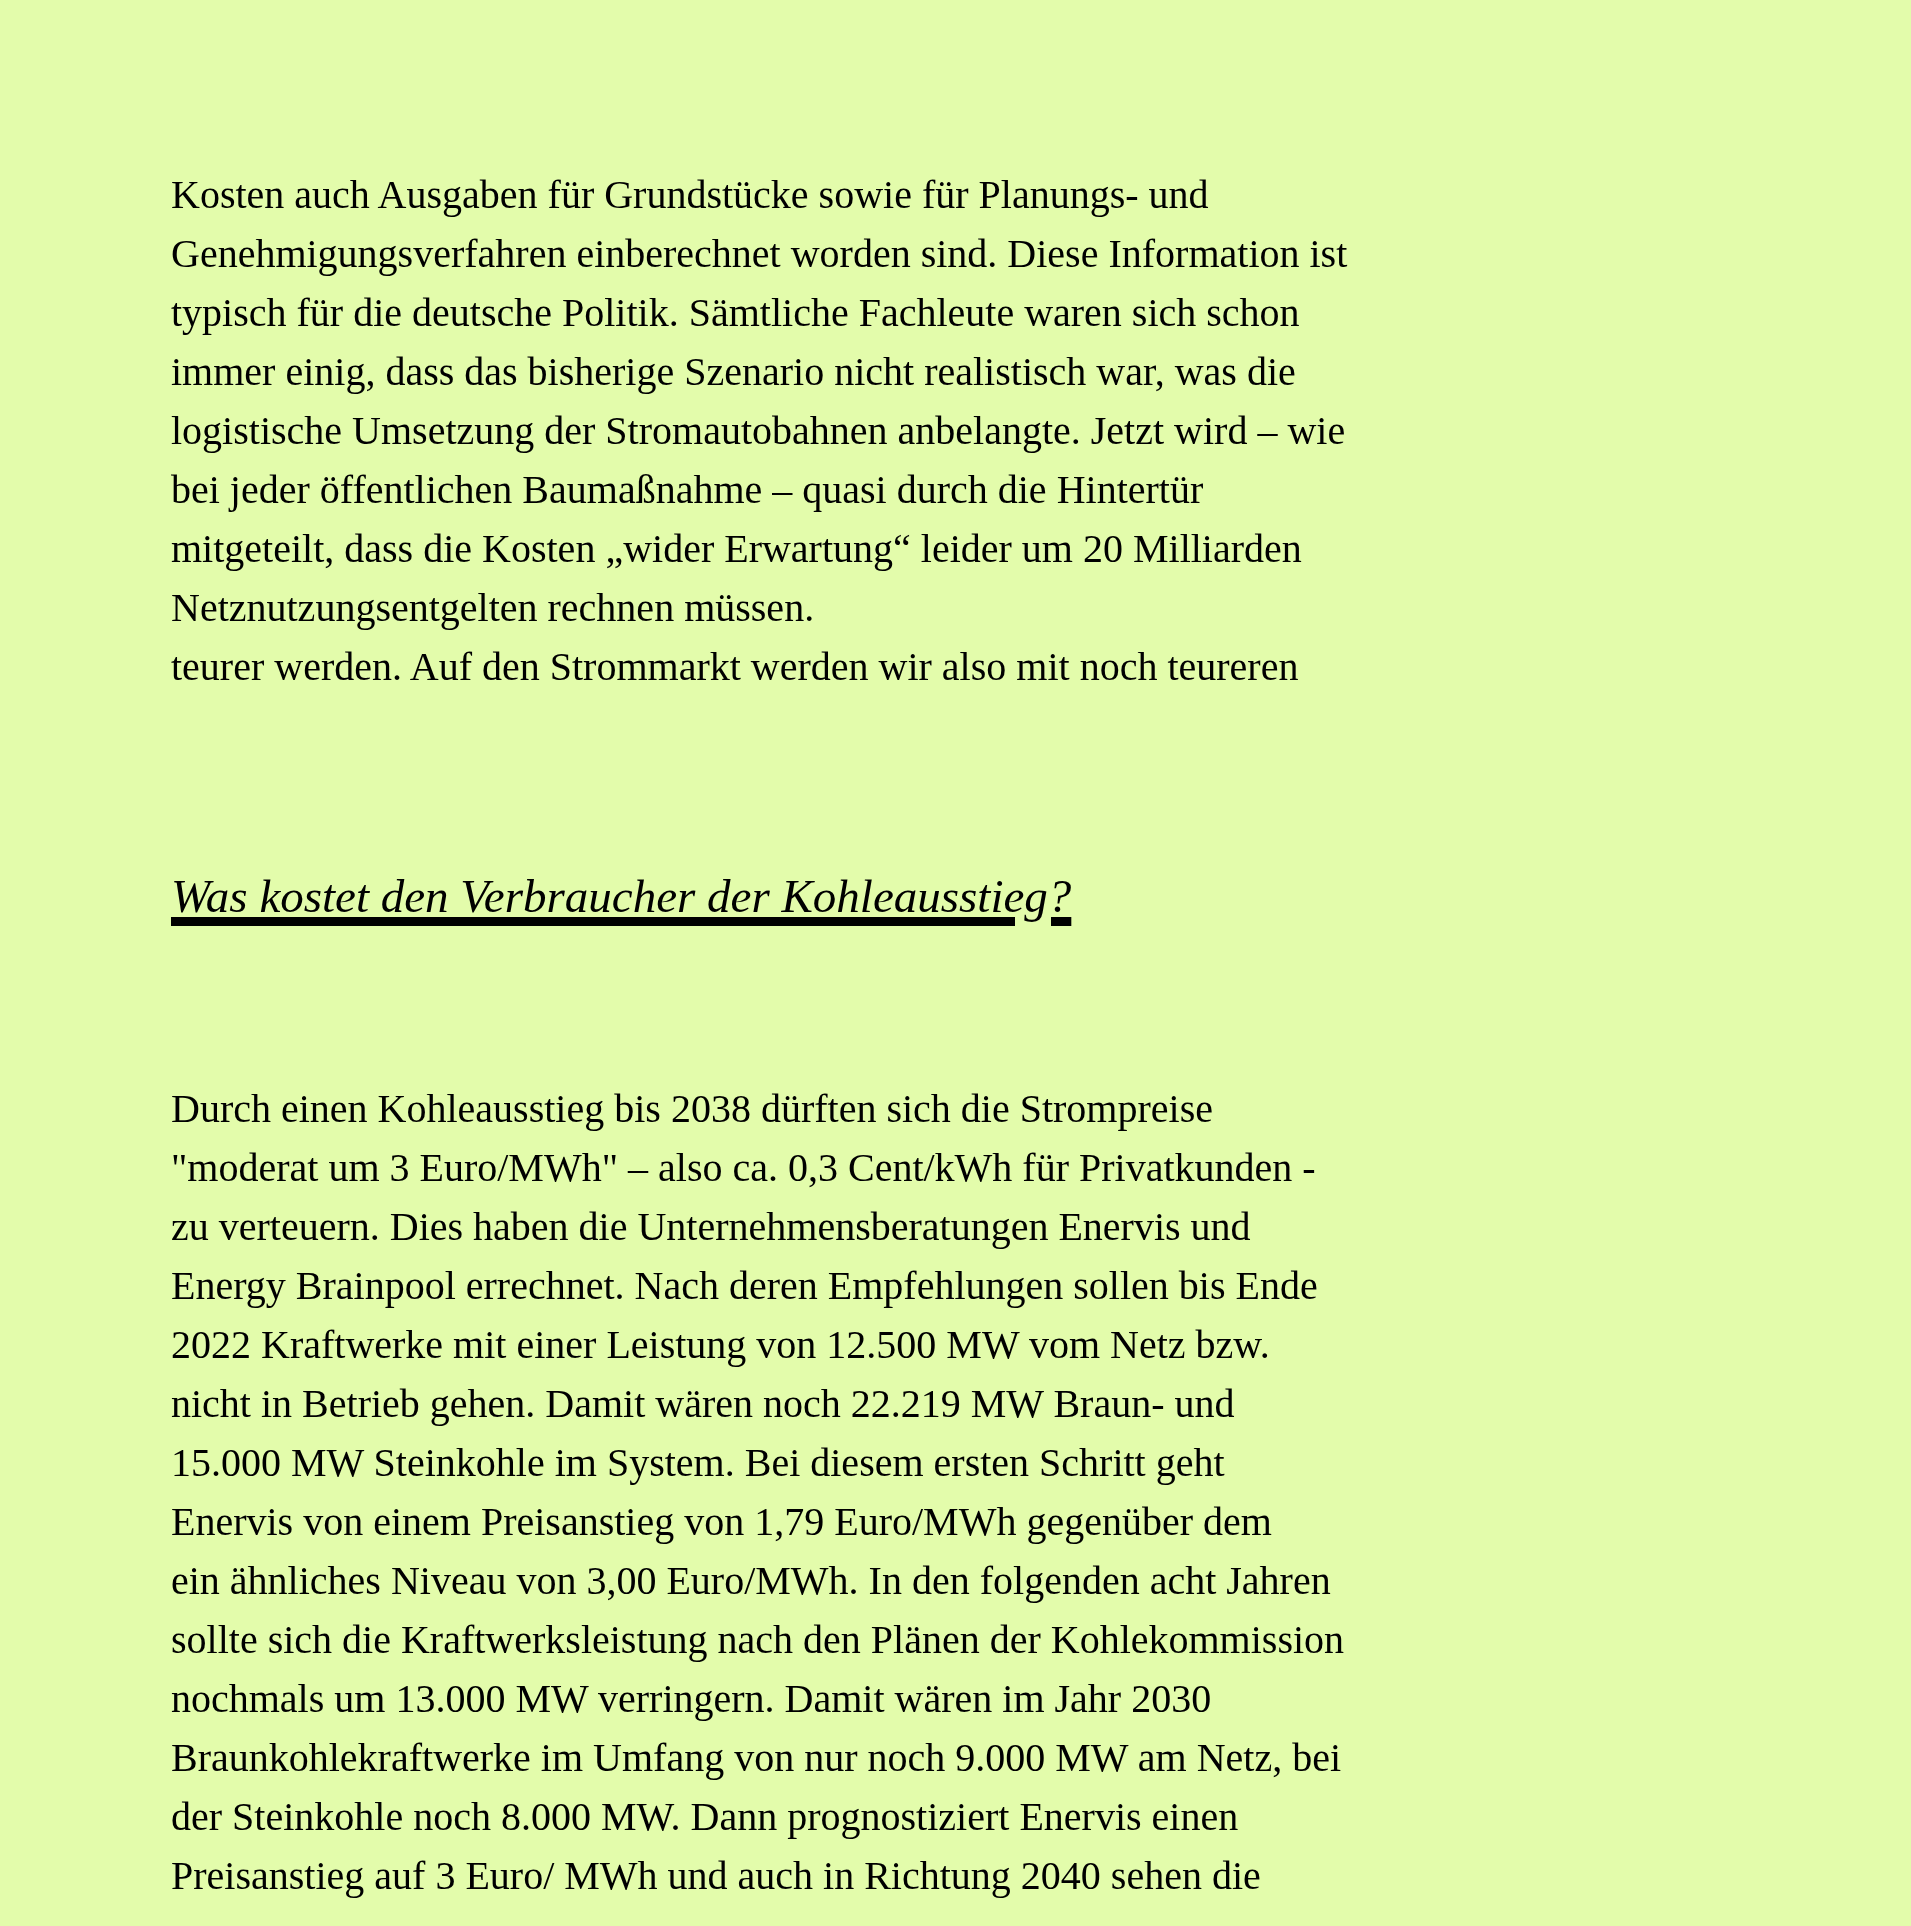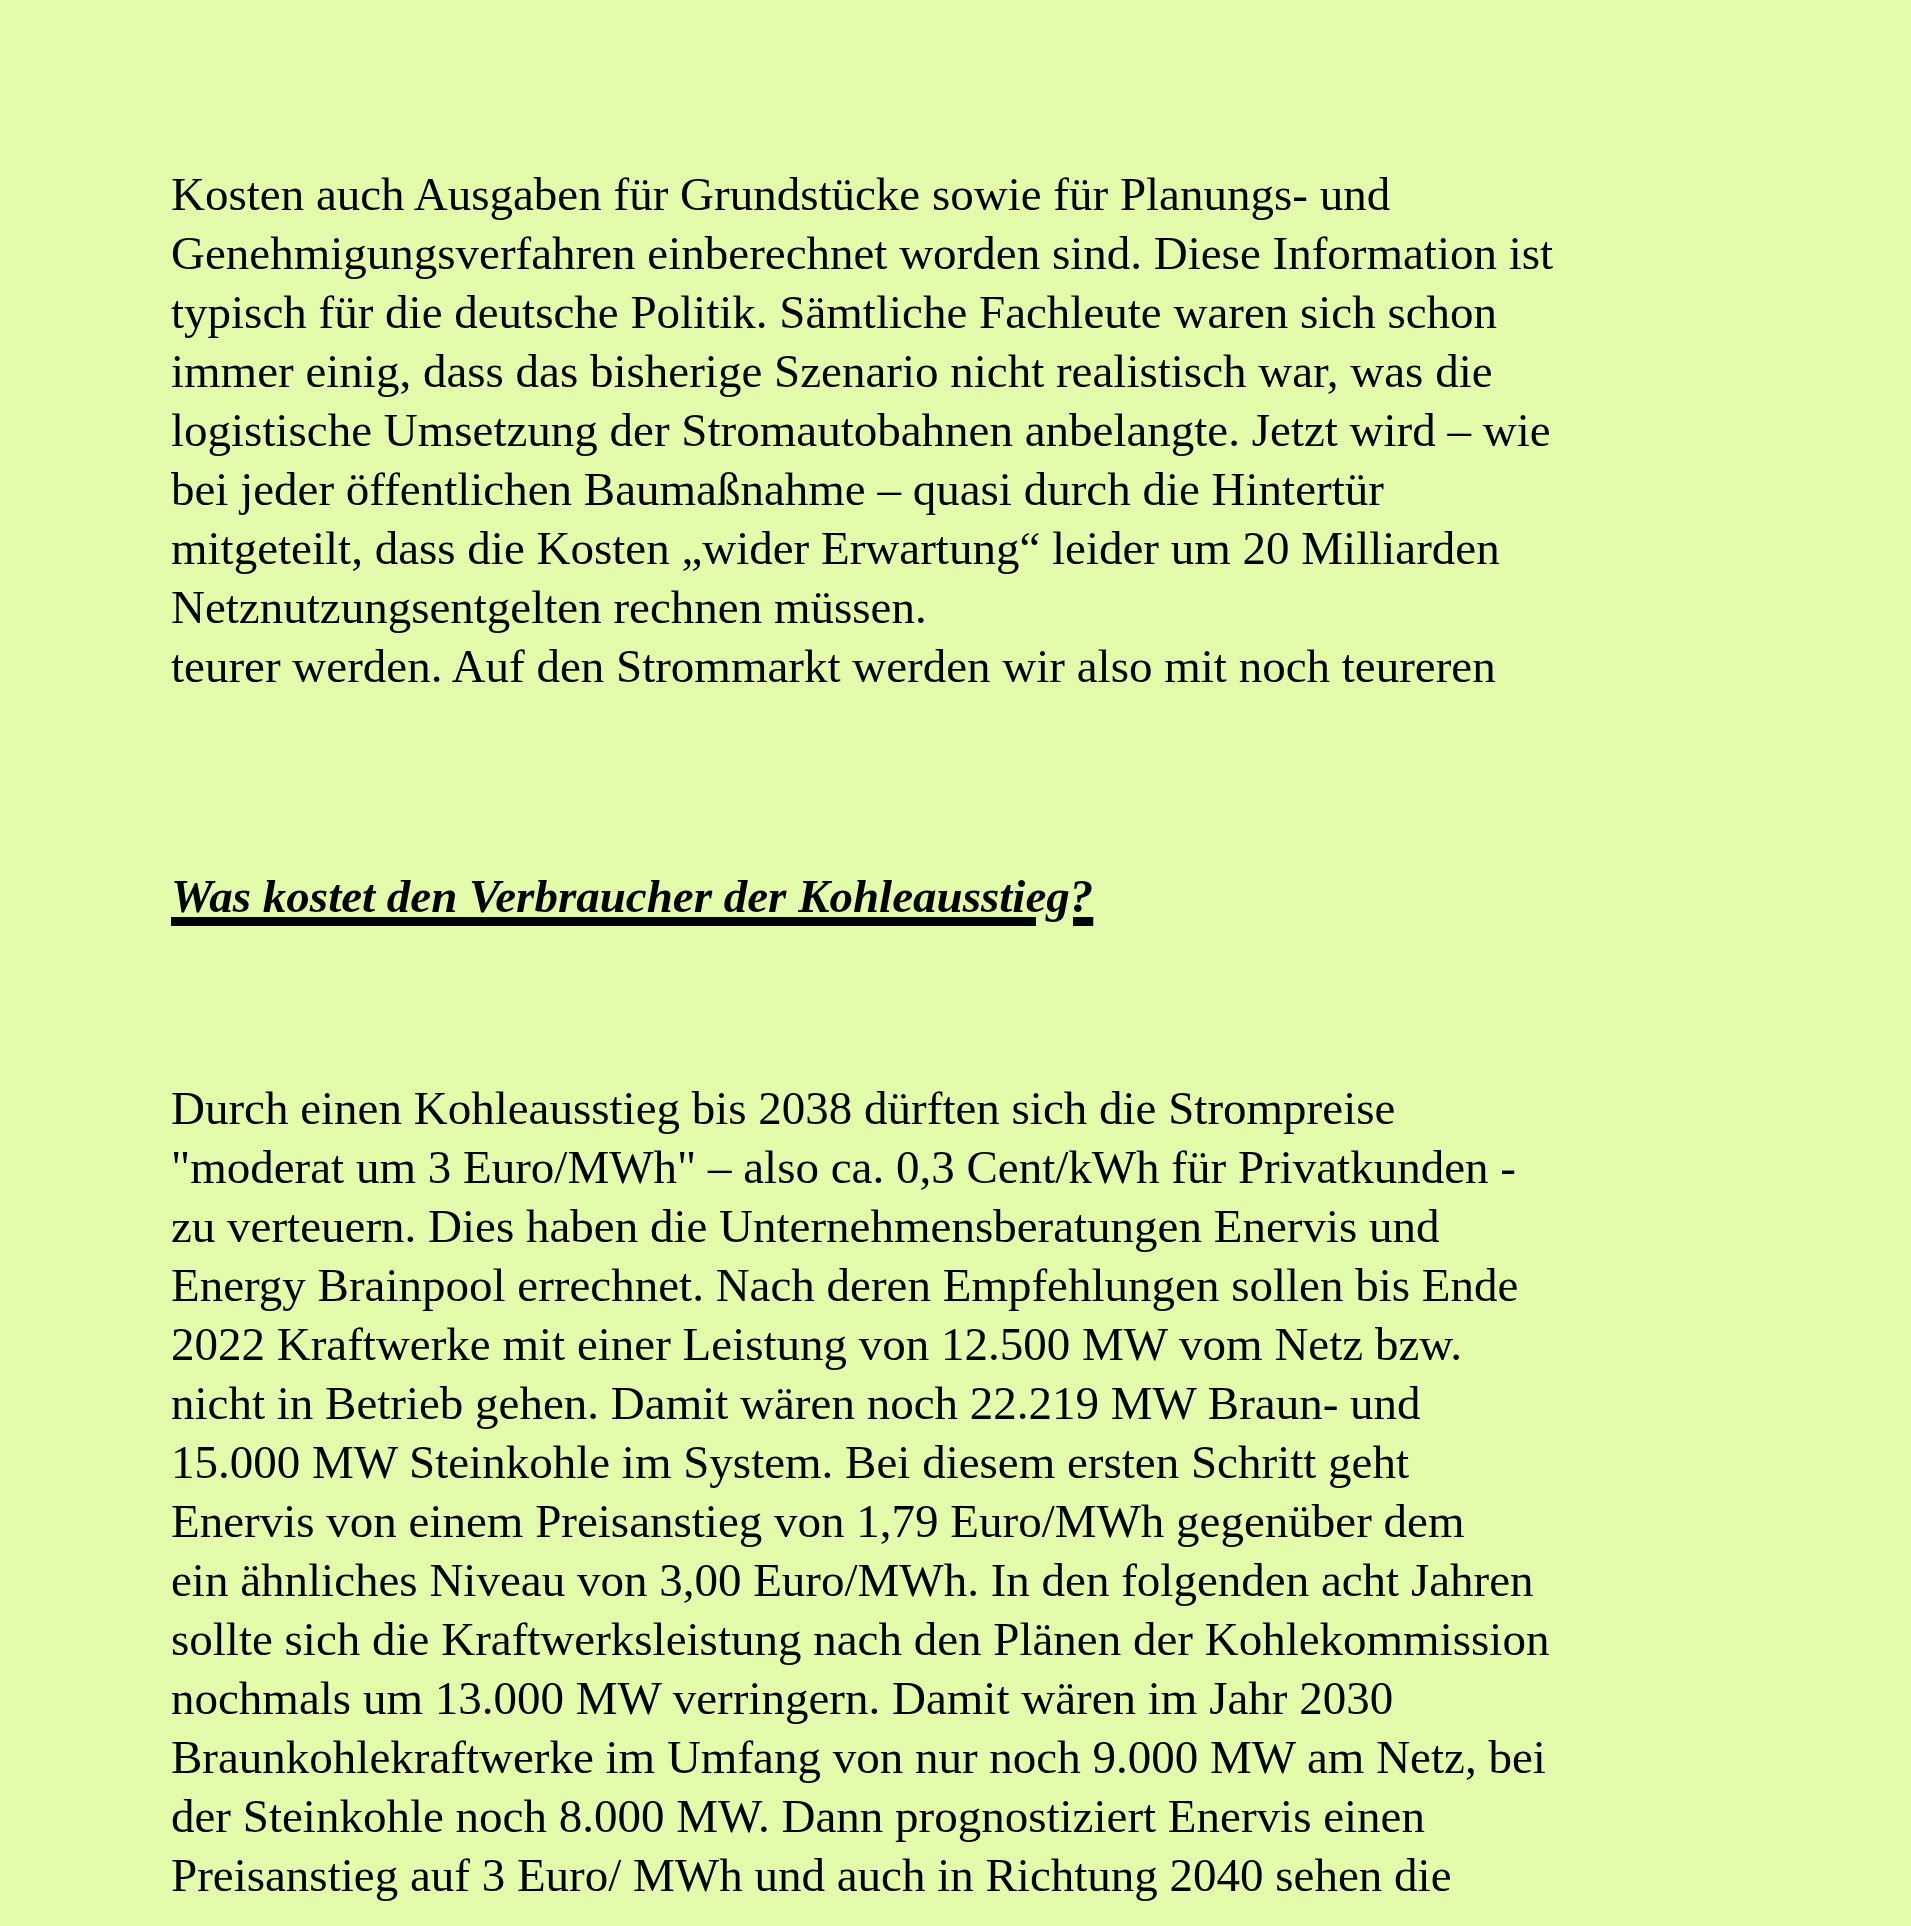--- a/index.html
+++ b/index.html
@@ -10,34 +10,34 @@
     height: 2703px;
     background: #E3FCAB;
     color: #000;
     font-family: "Liberation Serif", "DejaVu Serif", serif;
     overflow: hidden;
   }
   .textblock {
     position: absolute;
     left: 171px;
     width: 1618px;
-    font-size: 47px;
+    font-size: 40px;
     line-height: 59px;
   }
   .line {
     height: 59px;
     white-space: nowrap;
   }
   .heading-block {
     position: absolute;
     left: 171px;
     top: 867px;
     font-size: 47px;
     line-height: 59px;
-    font-weight: bold;
+    font-weight: normal;
     font-style: italic;
     white-space: nowrap;
   }
   .heading-underline {
     text-decoration: underline;
     text-decoration-color: #000;
     text-decoration-thickness: 9.2px;
     text-underline-offset: 5.4px;
   }
   .p1 { top: 165px; }

